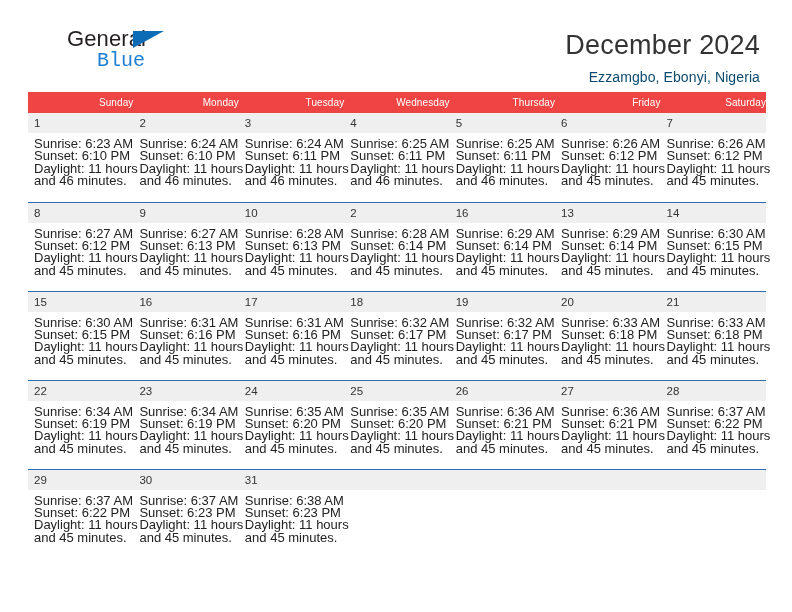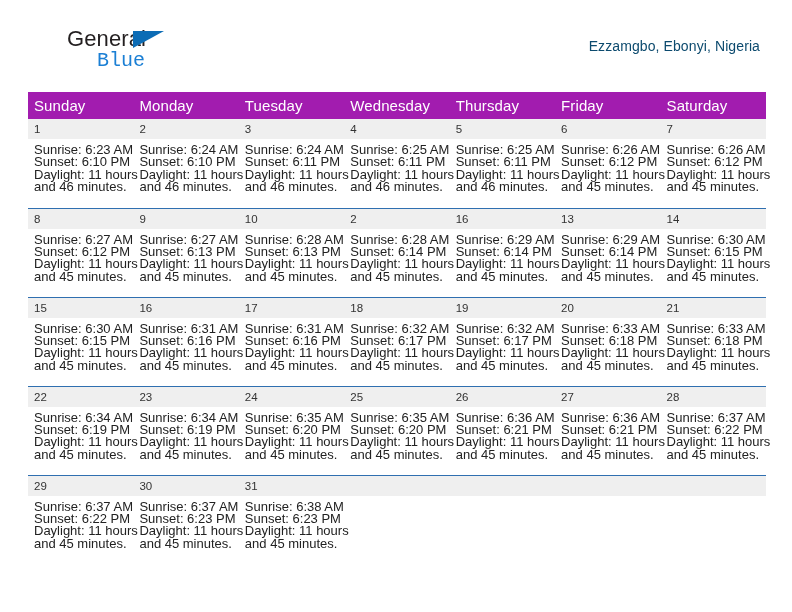--- a/index.html
+++ b/index.html
@@ -86,25 +86,25 @@
   }
 
   
   .calendar {
     margin: 20px 26px 0 28px;
     width: 738px;
     border-collapse: collapse;
     table-layout: fixed;
   }
   .calendar thead th {
-    background: #a21caf;
+    background: #ef4444;
     color: #ffffff;
     font-weight: normal;
-    font-size: 15px;
-    text-align: left;
+    font-size: 10px;
+    text-align: right;
     padding: 5px 0 5px 6px;
     height: 21px;
     letter-spacing: 0.1px;
   }
 
   .calendar tbody tr {
     height: 89px;
   }
   .calendar tbody td {
     vertical-align: top;
@@ -142,20 +142,21 @@
 
   <div class="header">
 
     <div class="logo">
       <span class="logo-general">General</span>
       <span class="logo-triangle"></span>
       <span class="logo-blue">Blue</span>
     </div>
 
     <div class="title-block">
+      <h1 class="cal-title">December 2024</h1>
       <div class="cal-subtitle">Ezzamgbo, Ebonyi, Nigeria</div>
     </div>
 
   </div>
 
   <table class="calendar">
     <thead>
       <tr id="weekday-row">
         <th>Sunday</th>
         <th>Monday</th>

